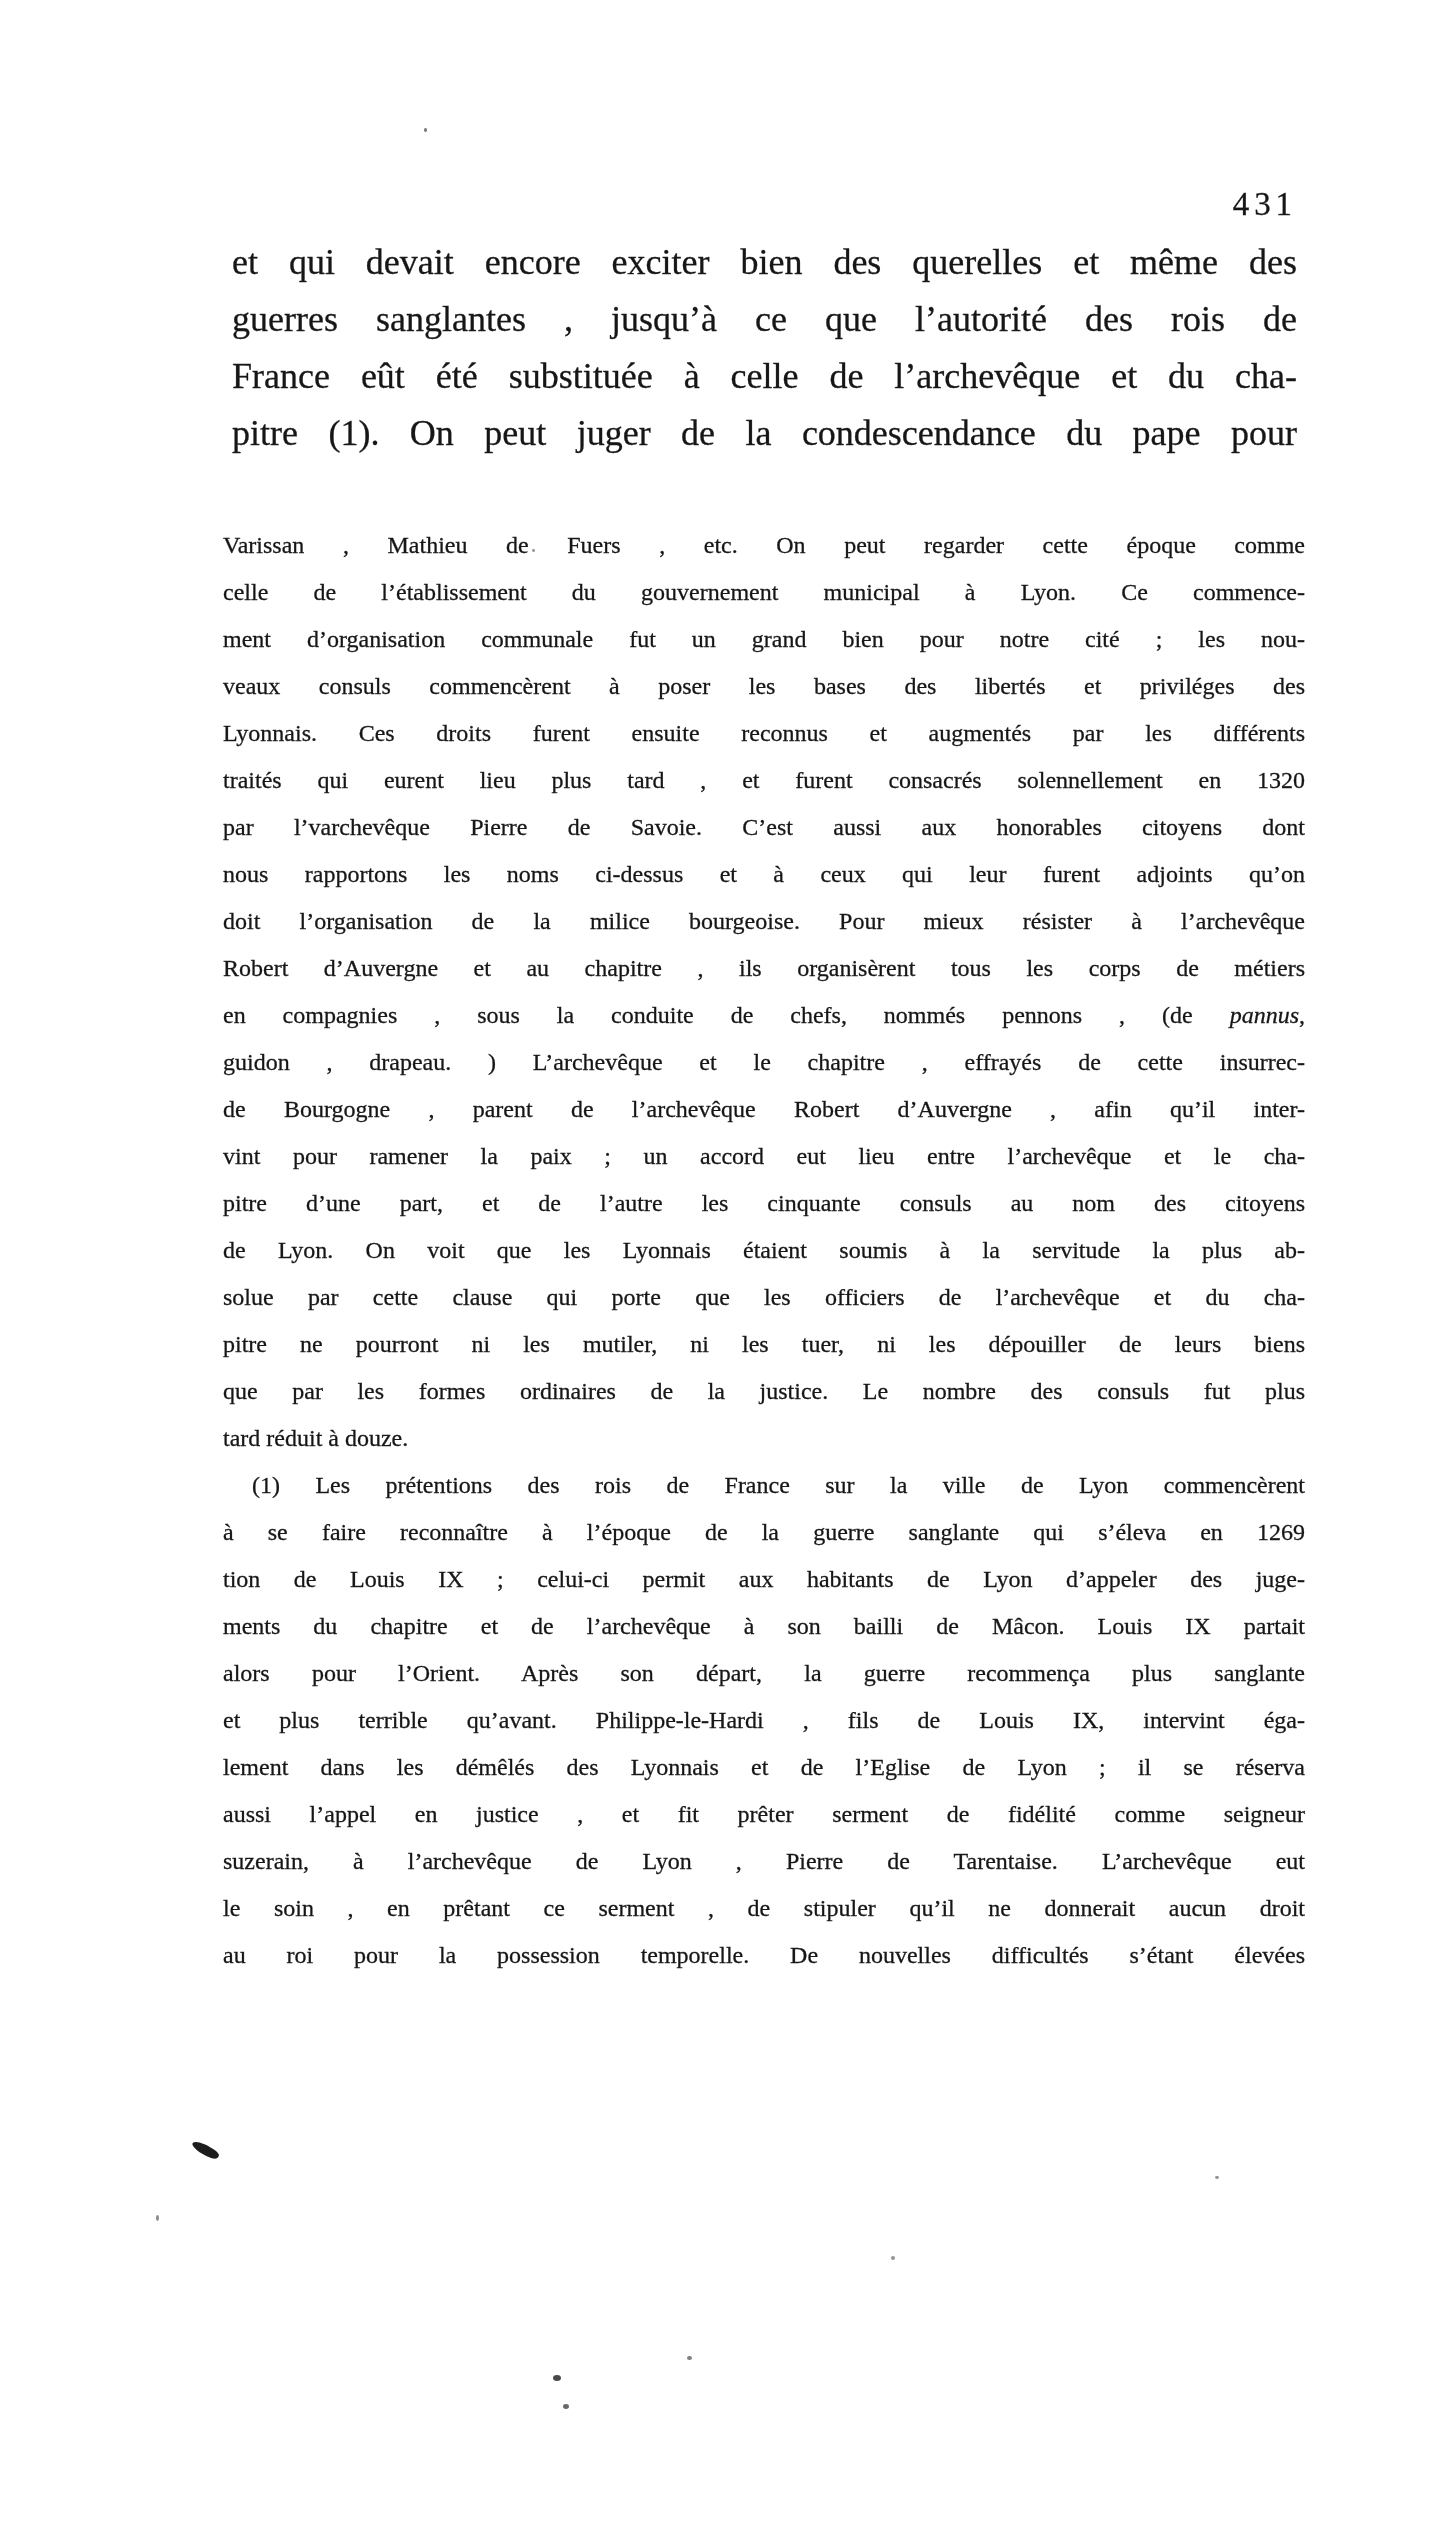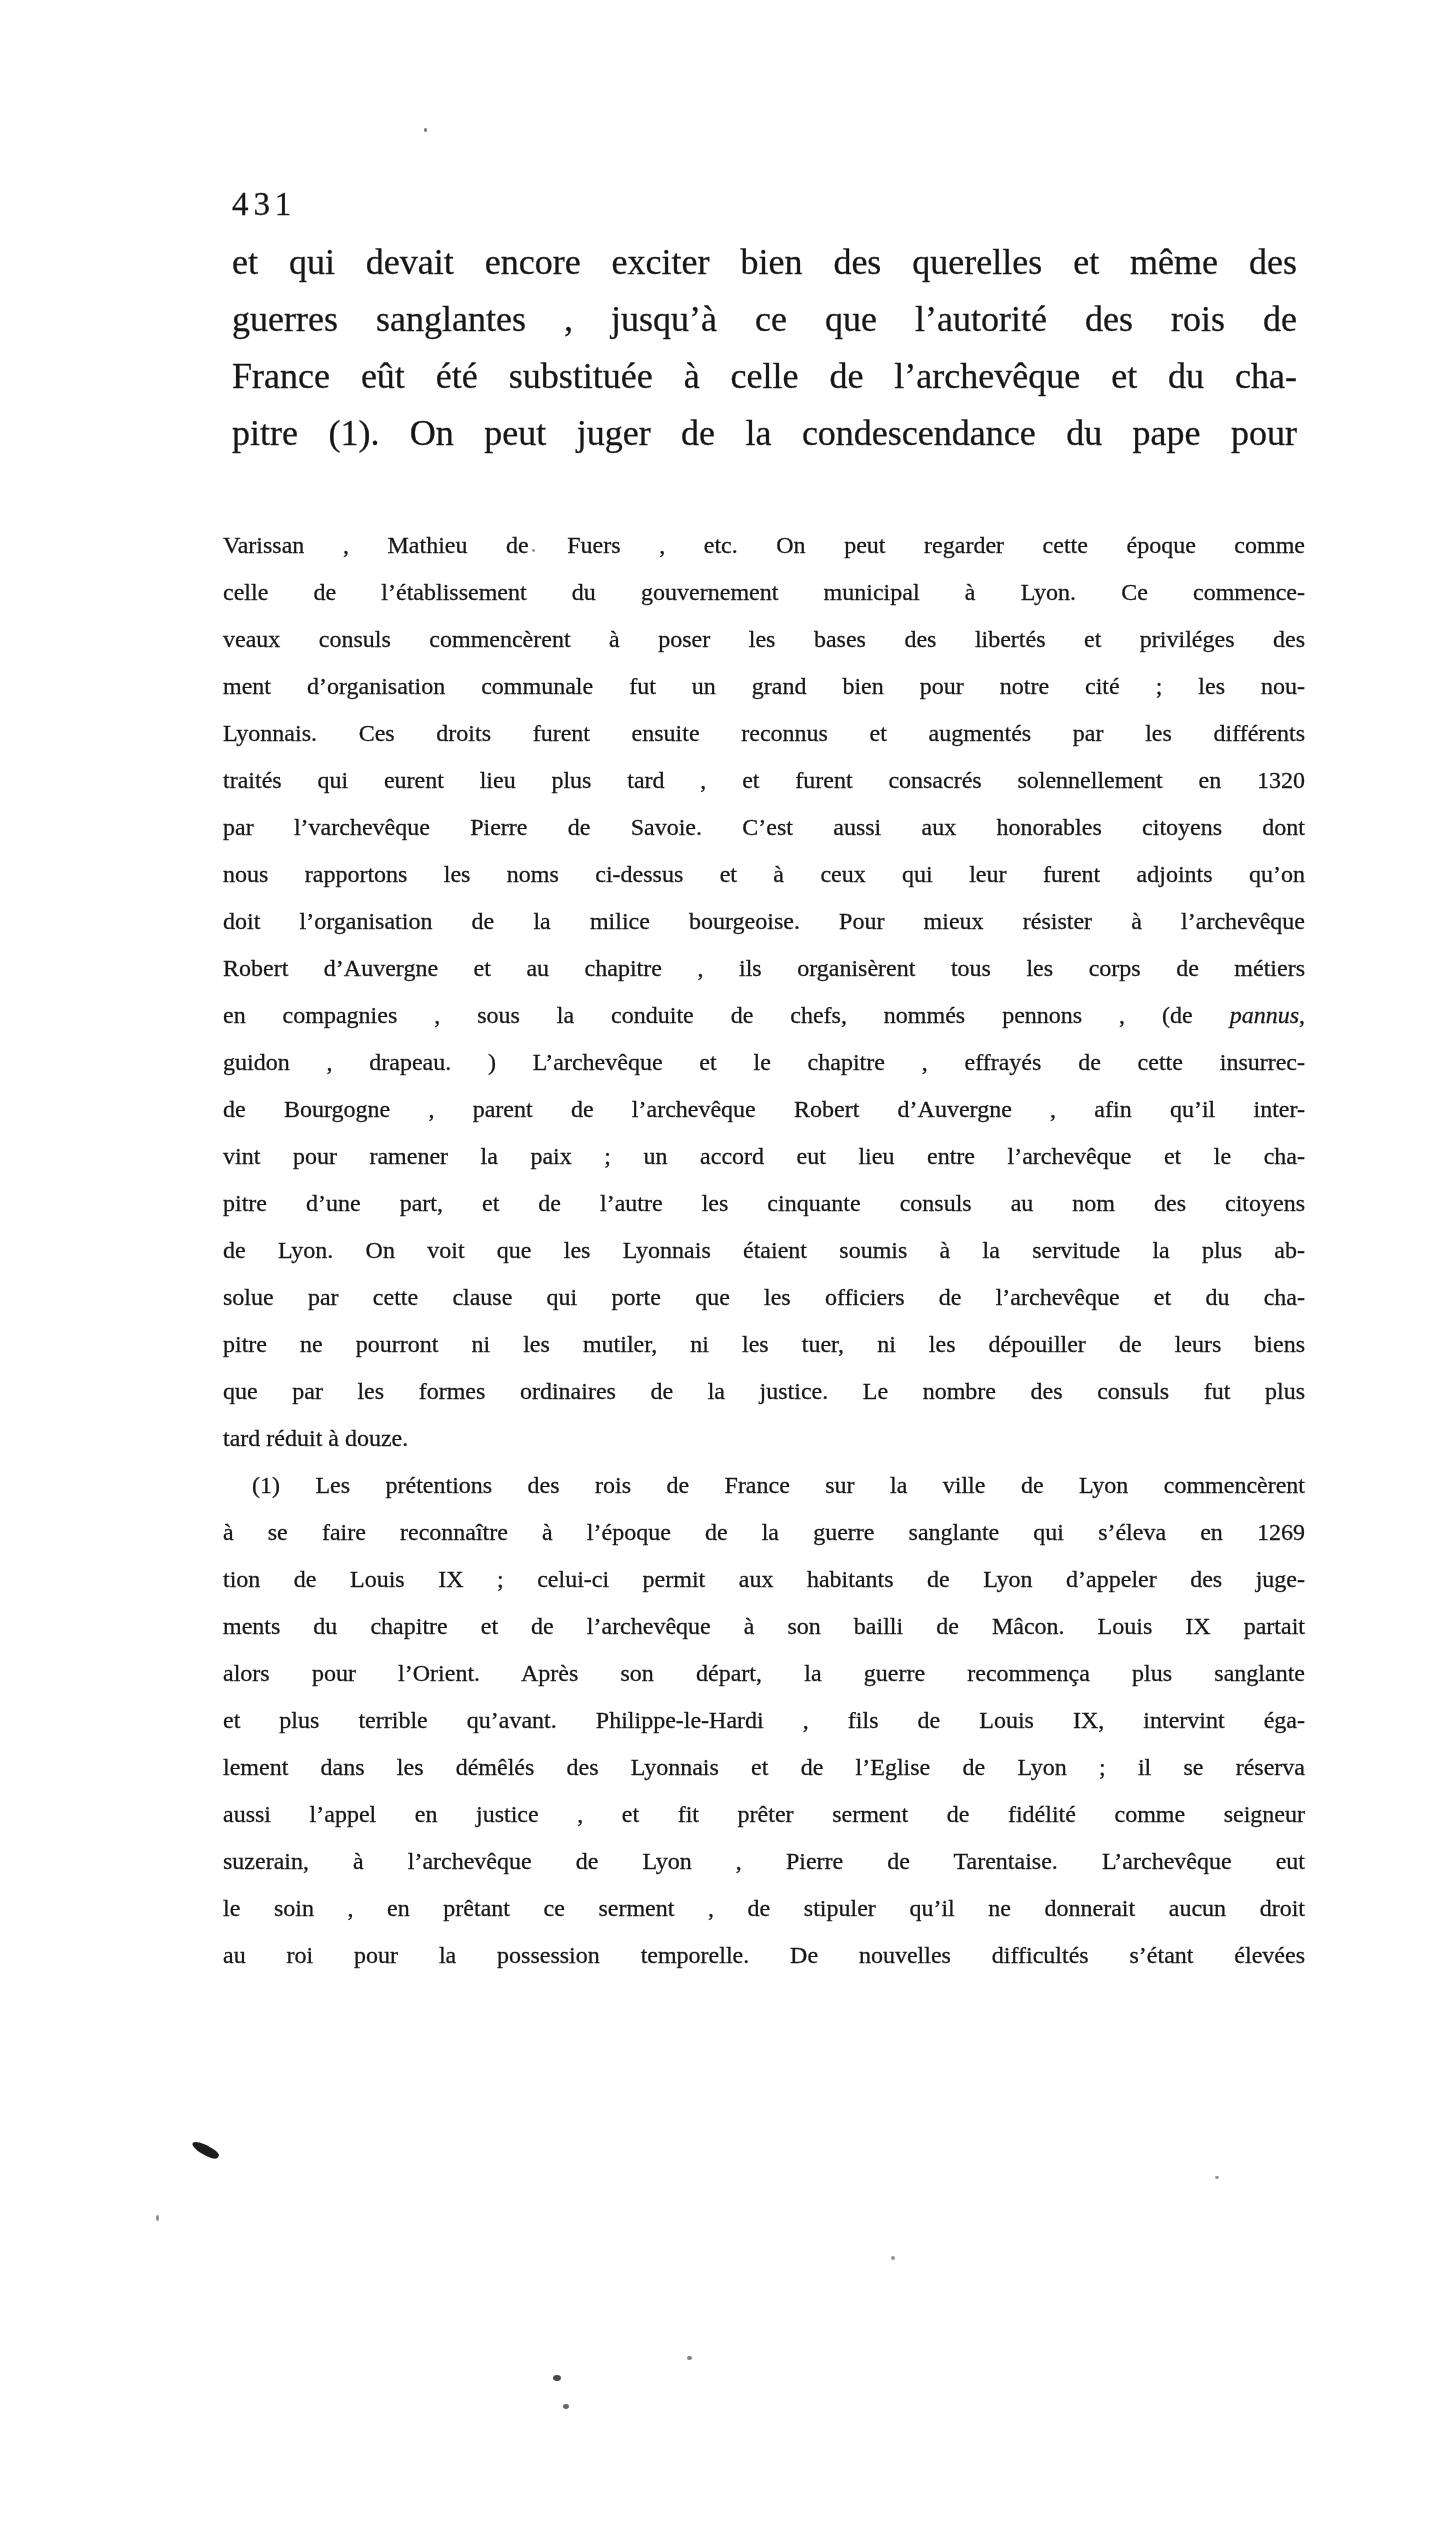--- a/index.html
+++ b/index.html
@@ -15,21 +15,21 @@
     font-family: "Liberation Serif", serif;
     color: #161616;
     overflow: hidden;
     -webkit-text-stroke: 0.3px #1c1c1c;
   }
   .page-number {
     position: absolute;
     top: 186px;
     left: 232px;
     width: 1065px;
-    text-align: left;
+    text-align: right;
     font-size: 33px;
     letter-spacing: 4.9px;
   }
   .main-text {
     position: absolute;
     left: 232px;
     top: 234px;
     width: 1065px;
     font-size: 36px;
     line-height: 57px;
@@ -91,22 +91,22 @@
       <div class="tline"><span>et qui devait encore exciter bien des querelles et même des</span></div>
       <div class="tline"><span>guerres sanglantes , jusqu’à ce que l’autorité des rois de</span></div>
       <div class="tline"><span>France eût été substituée à celle de l’archevêque et du cha-</span></div>
       <div class="tline"><span>pitre (1). On peut juger de la condescendance du pape pour</span></div>
     </div>
 
   <div class="footnote">
       <div class="fpara">
         <div class="tline"><span>Varissan , Mathieu de Fuers , etc. On peut regarder cette époque comme</span></div>
         <div class="tline"><span>celle de l’établissement du gouvernement municipal à Lyon. Ce commence-</span></div>
+        <div class="tline"><span>ment d’organisation communale fut un grand bien pour notre cité ; les nou-</span></div>
         <div class="tline"><span>veaux consuls commencèrent à poser les bases des libertés et priviléges des</span></div>
-        <div class="tline"><span>ment d’organisation communale fut un grand bien pour notre cité ; les nou-</span></div>
         <div class="tline"><span>Lyonnais. Ces droits furent ensuite reconnus et augmentés par les différents</span></div>
         <div class="tline"><span>traités qui eurent lieu plus tard , et furent consacrés solennellement en 1320</span></div>
         <div class="tline"><span>par l’varchevêque Pierre de Savoie. C’est aussi aux honorables citoyens dont</span></div>
         <div class="tline"><span>nous rapportons les noms ci-dessus et à ceux qui leur furent adjoints qu’on</span></div>
         <div class="tline"><span>doit l’organisation de la milice bourgeoise. Pour mieux résister à l’archevêque</span></div>
         <div class="tline"><span>Robert d’Auvergne et au chapitre , ils organisèrent tous les corps de métiers</span></div>
         <div class="tline"><span>en compagnies , sous la conduite de chefs, nommés pennons , (de </span><span class="it">pannus</span><span>,</span></div>
         <div class="tline"><span>guidon , drapeau. ) L’archevêque et le chapitre , effrayés de cette insurrec-</span></div>
         <div class="tline"><span>de Bourgogne , parent de l’archevêque Robert d’Auvergne , afin qu’il inter-</span></div>
         <div class="tline"><span>vint pour ramener la paix ; un accord eut lieu entre l’archevêque et le cha-</span></div>

